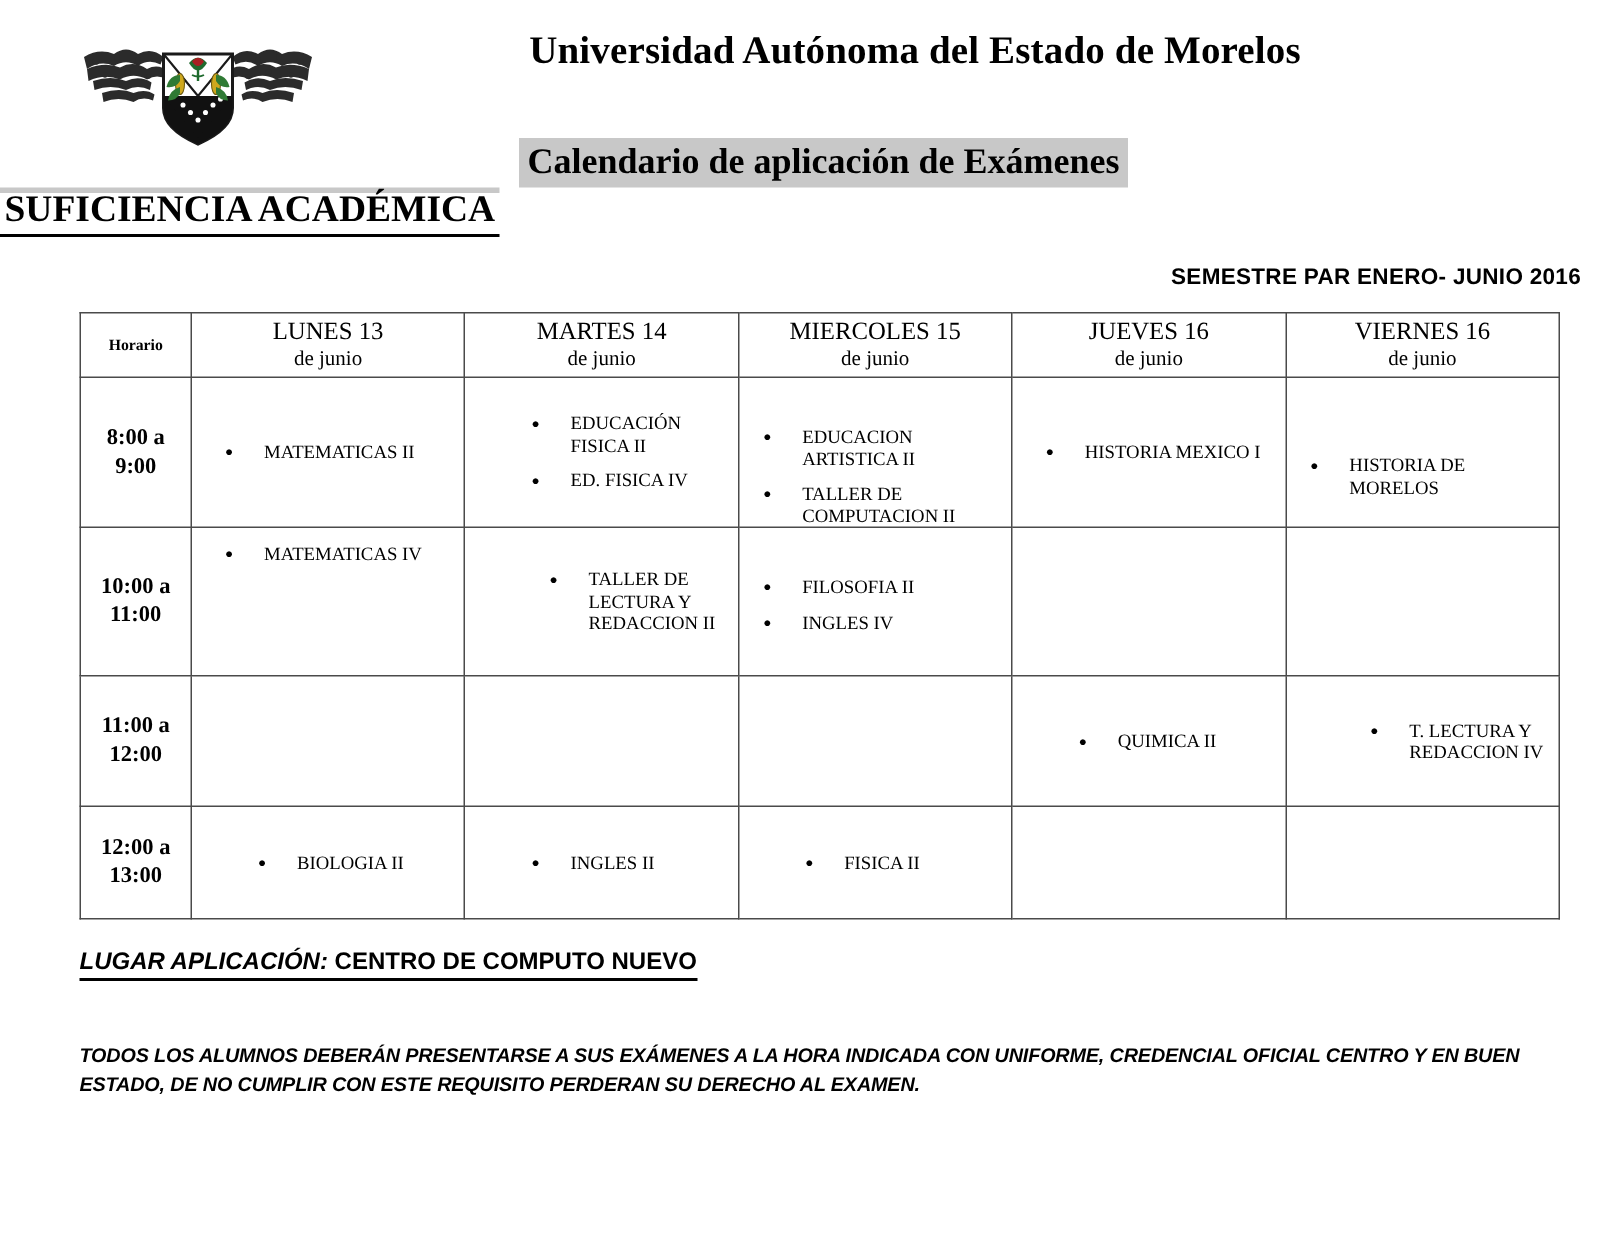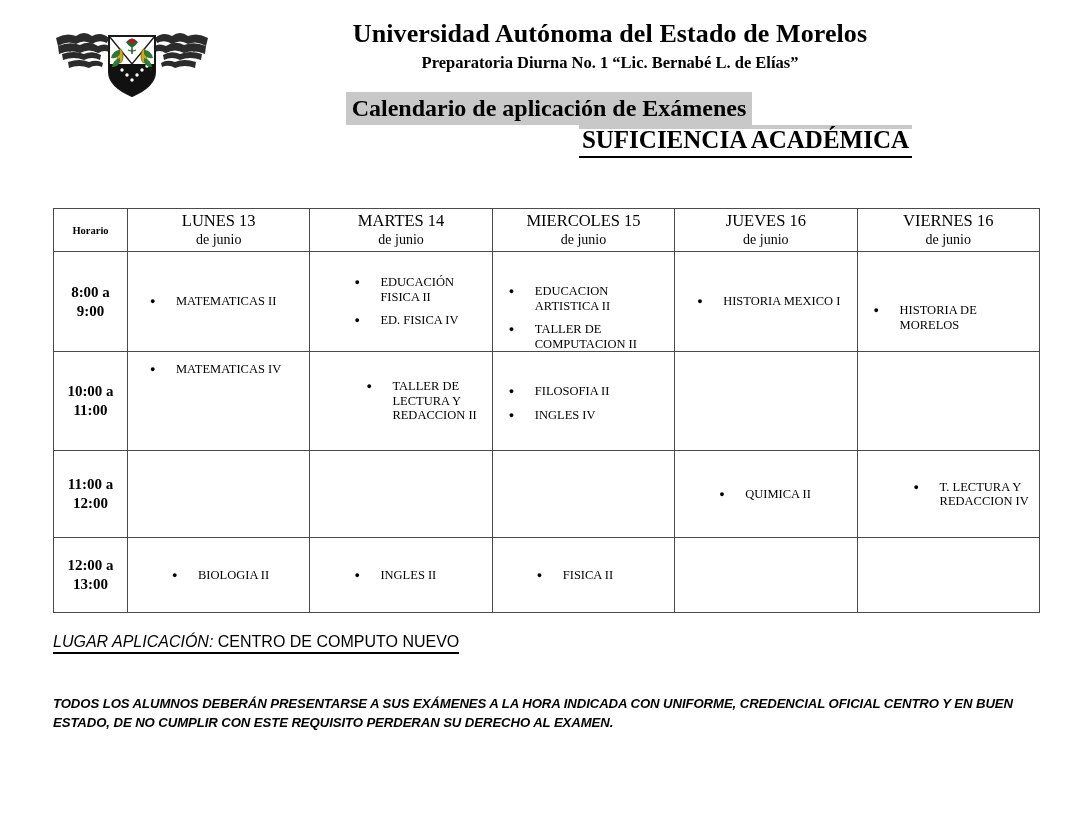--- a/index.html
+++ b/index.html
@@ -61,21 +61,21 @@
     font-family: "Liberation Serif", serif;
     font-weight: bold;
     font-size: 24px;
     line-height: 30px;
     padding: 1px 6px 2px 6px;
     margin-left: 18px;
   }
   .title-line2-wrap {
     position: absolute;
     left: 0; top: 125px; width: 912px;
-    text-align: right;
+    text-align: left;
   }
   .title-line2 {
     display: inline-block;
     font-family: "Liberation Serif", serif;
     font-weight: bold;
     font-size: 25px;
     line-height: 30px;
     border-bottom: 2.5px solid #000;
     padding: 0 3px 1px 3px;
     background: linear-gradient(to bottom, #c8c8c8 0px, #c8c8c8 4px, transparent 4px);
@@ -164,21 +164,21 @@
   .subject-list.indent-b { padding-left: 44px; }
   .subject-list.indent-c { padding-left: 56px; }
   .subject-list.indent-d { padding-left: 16px; margin-top: 32px; }
 
   
   .lugar {
     position: absolute;
     left: 53px; top: 633px;
     font-family: "Liberation Sans", sans-serif;
     font-size: 16px;
-    font-weight: normal;
+    font-weight: bold;
     border-bottom: 2px solid #000;
     padding-bottom: 1px;
     white-space: nowrap;
   }
   .lugar .lbl {
     font-style: italic;
   }
   .lugar .val {
     font-style: normal;
   }
@@ -257,29 +257,29 @@
       <g fill="#2f7a34">
         <path d="M68 30 q-7 0 -9 8 q6 1 9 -4z"></path>
         <path d="M68 38 q-7 2 -8 9 q6 0 8 -5z"></path>
         <path d="M92 30 q7 0 9 8 q-6 1 -9 -4z"></path>
         <path d="M92 38 q7 2 8 9 q-6 0 -8 -5z"></path>
       </g>
     </svg>
   </div>
 
   <div class="uni-name">Universidad Autónoma del Estado de Morelos</div>
-  <div class="prepa-name">Preparatoria Diurna No. 1 “Lic. Bernabé L. de Elías”</div>
 
   <div class="title-wrap">
     <span class="title-line1">Calendario de aplicación de Exámenes</span>
   </div>
   <div class="title-line2-wrap">
     <span class="title-line2">SUFICIENCIA ACADÉMICA</span>
   </div>
 
+  <div class="semester">SEMESTRE  PAR ENERO- JUNIO  2016</div>
 </div>
 
 <table class="sched-table">
   <colgroup>
     <col class="col-horario">
       <col class="col-day">
       <col class="col-day">
     <col class="col-day">
       <col class="col-day">
       <col class="col-day">

